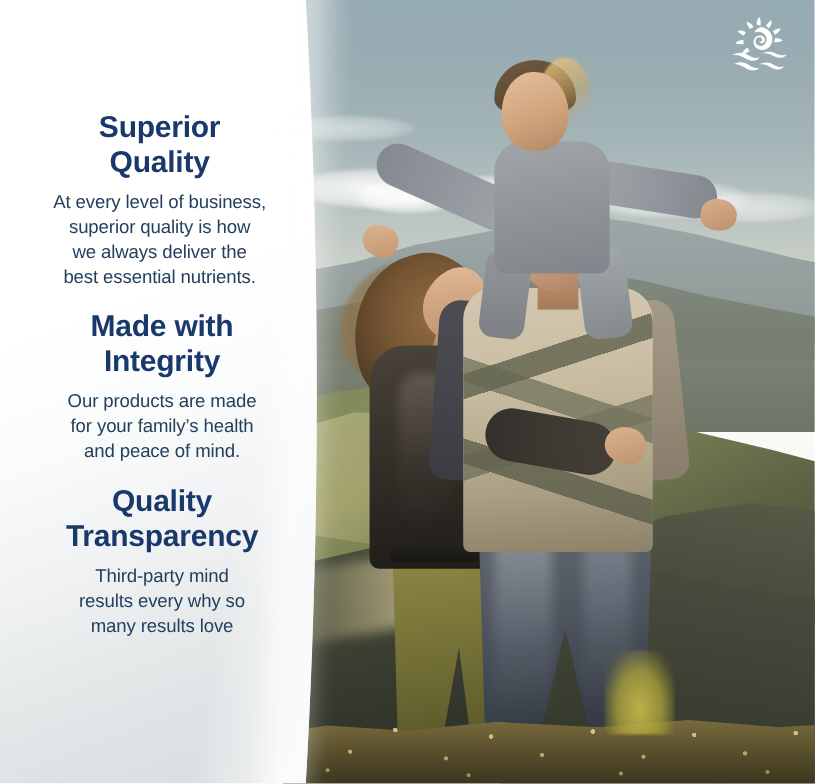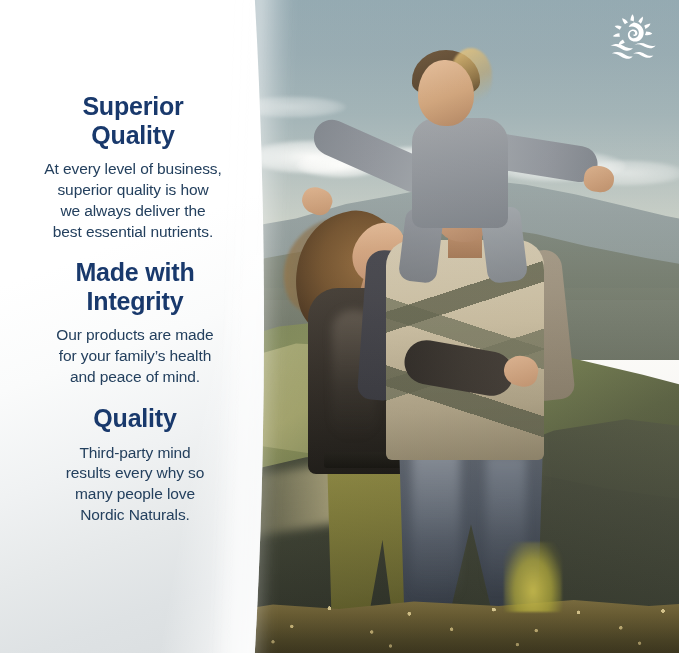--- a/index.html
+++ b/index.html
@@ -487,26 +487,26 @@
       <p>
         <span>Our products are made</span><br>
         <span>for your family’s health</span><br>
         <span>and peace of mind.</span>
       </p>
     </div>
 
     <div class="block" id="block-3">
       <h2>
         <span>Quality</span><br>
+        <span>Transparency</span>
       </h2>
       <p>
         <span>Third-party mind</span><br>
         <span>results every why so</span><br>
-        <span>many people love</span><br>
-        <span>Nordic Naturals.</span>
+        <span>many results love</span><br>
       </p>
     </div>
 
   </div>
 
   <div id="logo" title="Nordic Naturals">
     <svg viewBox="0 0 62 50" width="62" height="50" aria-hidden="true">
       <g fill="#ffffff">
 
         <path d="M31.5 2.2c1.4 1.6 1.9 4.2 1.2 7.3-1.1-.6-2.2-1-3.3-1.1 .2-2.6 .9-4.7 2.1-6.2z"></path>

